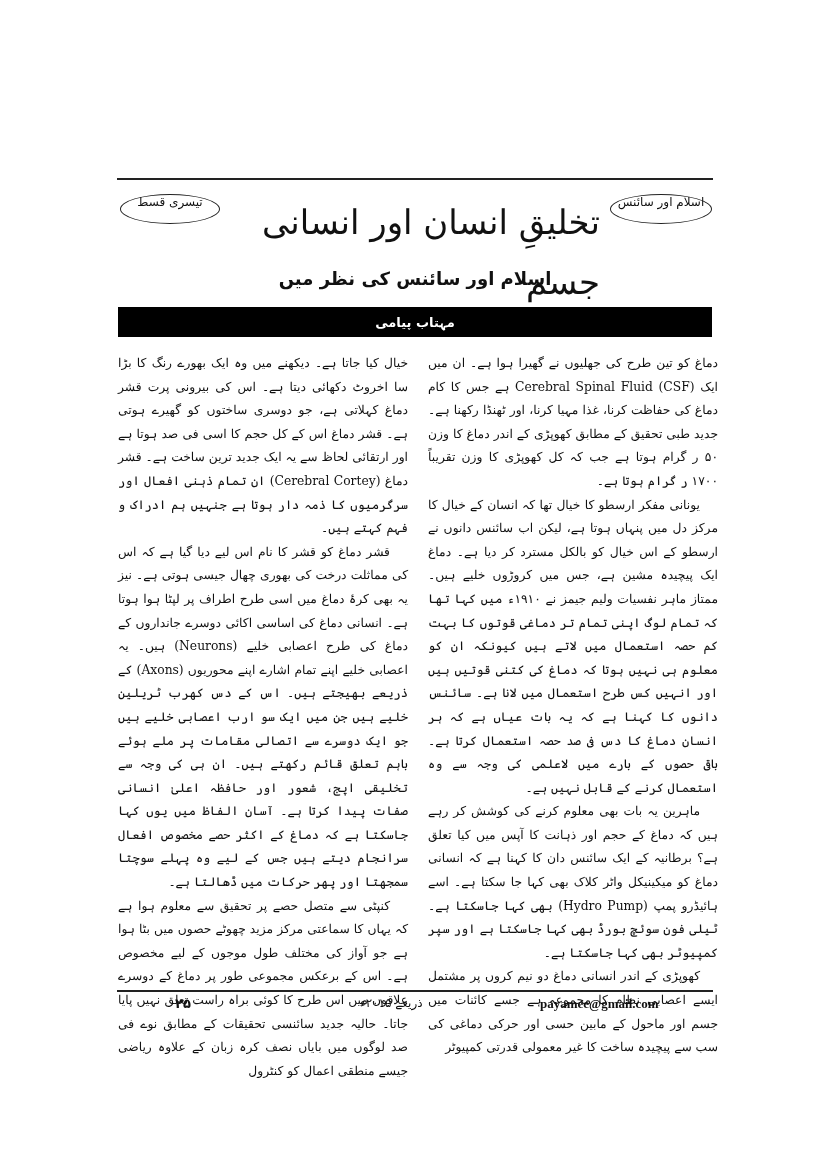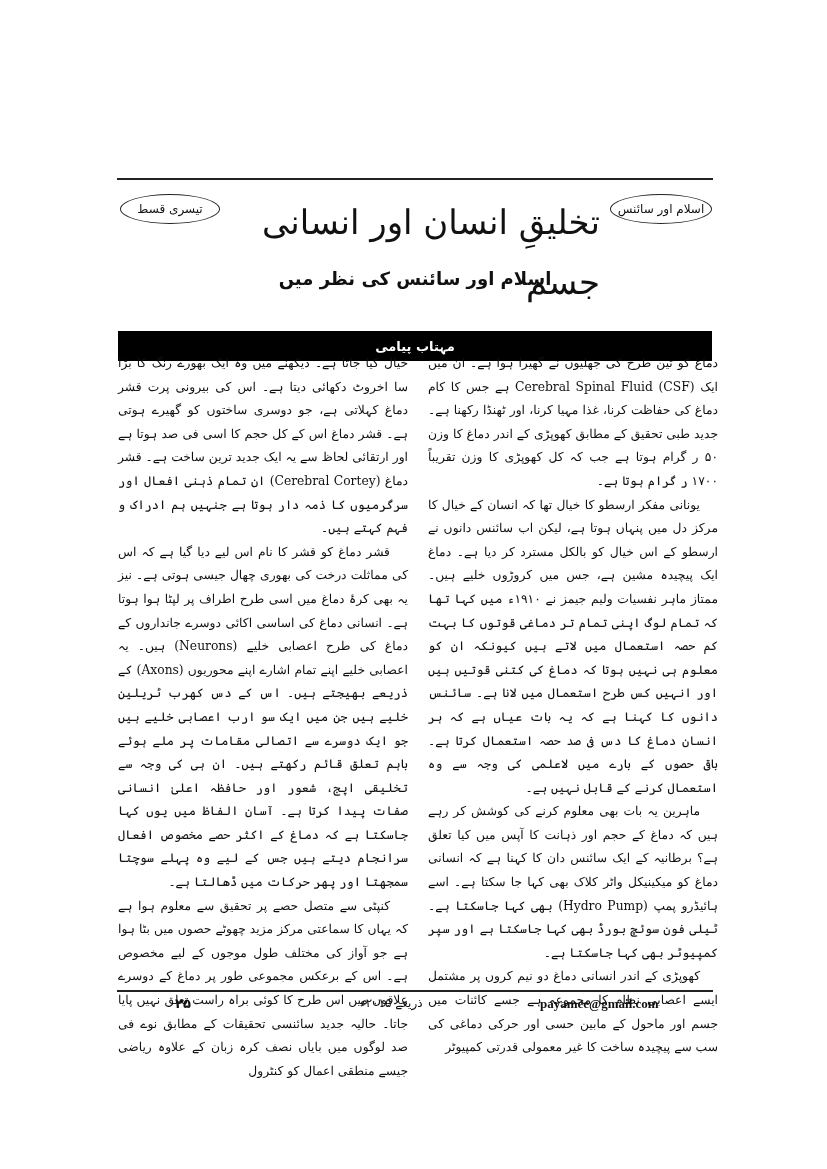--- a/index.html
+++ b/index.html
@@ -1,24 +1,24 @@
 <!DOCTYPE html>
 <html><head>
 <meta charset="utf-8">
 <style>
   html, body { margin: 0; padding: 0; background: #ffffff; }
   body { width: 827px; height: 1169px; position: relative; overflow: hidden; color: #111; font-family: "DejaVu Sans", sans-serif; }
   .page { position: absolute; left: 0; top: 0; width: 827px; height: 1169px; }
   .rule-top { position: absolute; left: 117px; top: 178px; width: 596px; height: 2px; background: #222; }
-  .oval { position: absolute; height: 28px; border: 1.6px solid #222; border-radius: 50%; display: flex; align-items: center; justify-content: center; font-size: 12px; direction: rtl; }
+  .oval { position: absolute; height: 28px; border: 1.6px solid #222; border-radius: 50%; display: flex; align-items: flex-start; justify-content: center; font-size: 12px; direction: rtl; }
   .oval-right { left: 610px; top: 194px; width: 100px; }
   .oval-left { left: 120px; top: 194px; width: 98px; }
   .title { position: absolute; left: 230px; top: 192px; width: 370px; text-align: right; font-family: "DejaVu Serif", serif; font-size: 34px; direction: rtl; line-height: 60px; }
   .subtitle { position: absolute; left: 150px; top: 268px; width: 530px; text-align: center; font-weight: bold; font-size: 18px; direction: rtl; }
-  .author-bar { position: absolute; left: 118px; top: 307px; width: 594px; height: 30px; background: #000; color: #fff; display: flex; align-items: center; justify-content: center; font-weight: bold; font-size: 13px; direction: rtl; margin-top: 24px; }
+  .author-bar { position: absolute; left: 118px; top: 307px; width: 594px; height: 30px; background: #000; color: #fff; display: flex; align-items: center; justify-content: center; font-weight: bold; font-size: 13px; direction: rtl; }
   .col { position: absolute; top: 352px; width: 290px; direction: rtl; text-align: justify; font-family: "DejaVu Serif", serif; font-size: 12.3px; line-height: 23.6px; }
   .col-right { left: 428px; }
   .col-left { left: 118px; }
   .col p { margin: 0; }
   .col p.indent { text-indent: 18px; }
   .rule-bottom { position: absolute; left: 117px; top: 990px; width: 596px; height: 2px; background: #222; }
   .footer { position: absolute; top: 996px; font-size: 14px; }
   .footer-email { left: 540px; font-family: "Liberation Serif", serif; font-size: 13px; font-weight: bold; }
   .footer-date { left: 360px; direction: rtl; font-size: 12px; }
   .footer-page { left: 127px; font-weight: bold; font-size: 13px; direction: rtl; margin-left: 48px; }

